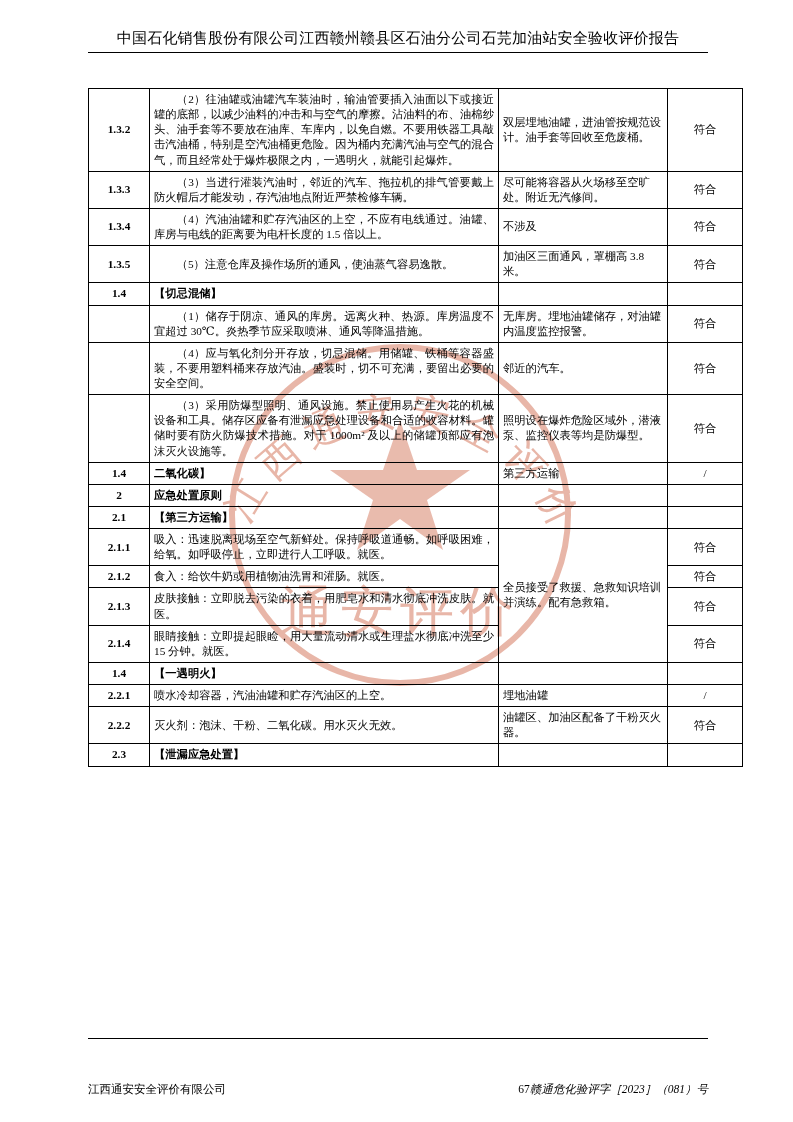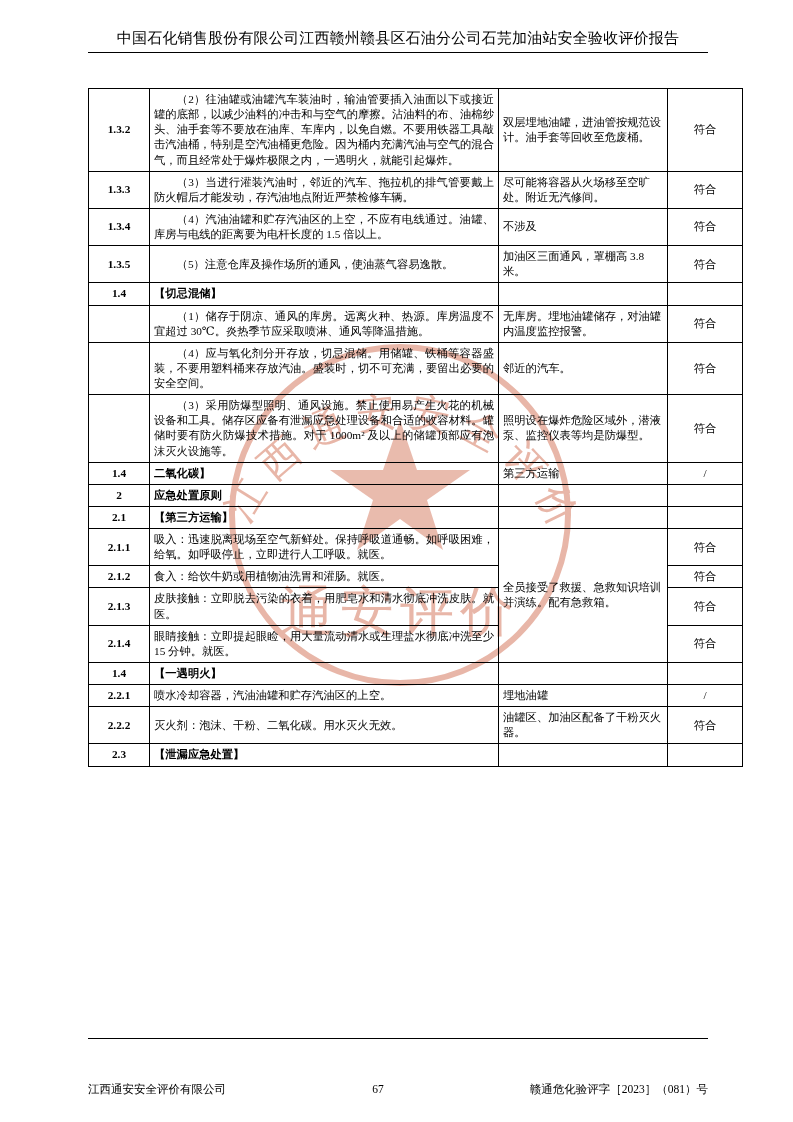--- a/index.html
+++ b/index.html
@@ -55,22 +55,22 @@
     border-bottom: 1px solid #000;
     width: 100%;
     margin-bottom: 4px;
   }
   .footer .frow {
     display: flex;
     align-items: baseline;
     font-size: 11.5px;
   }
   .footer .fleft { flex: 0 0 auto; }
-  .footer .fcenter { flex: 1 1 auto; text-align: center; margin-top: 40px; }
-  .footer .fright { flex: 0 0 auto; }
+  .footer .fcenter { flex: 1 1 auto; text-align: right; margin-top: 40px; }
+  .footer .fright { flex: 0 0 auto; font-style: italic; }
 
   
   .watermark {
     position: absolute;
     left: 170px;
     top: 300px;
     width: 460px;
     height: 420px;
     pointer-events: none;
     z-index: 5;

